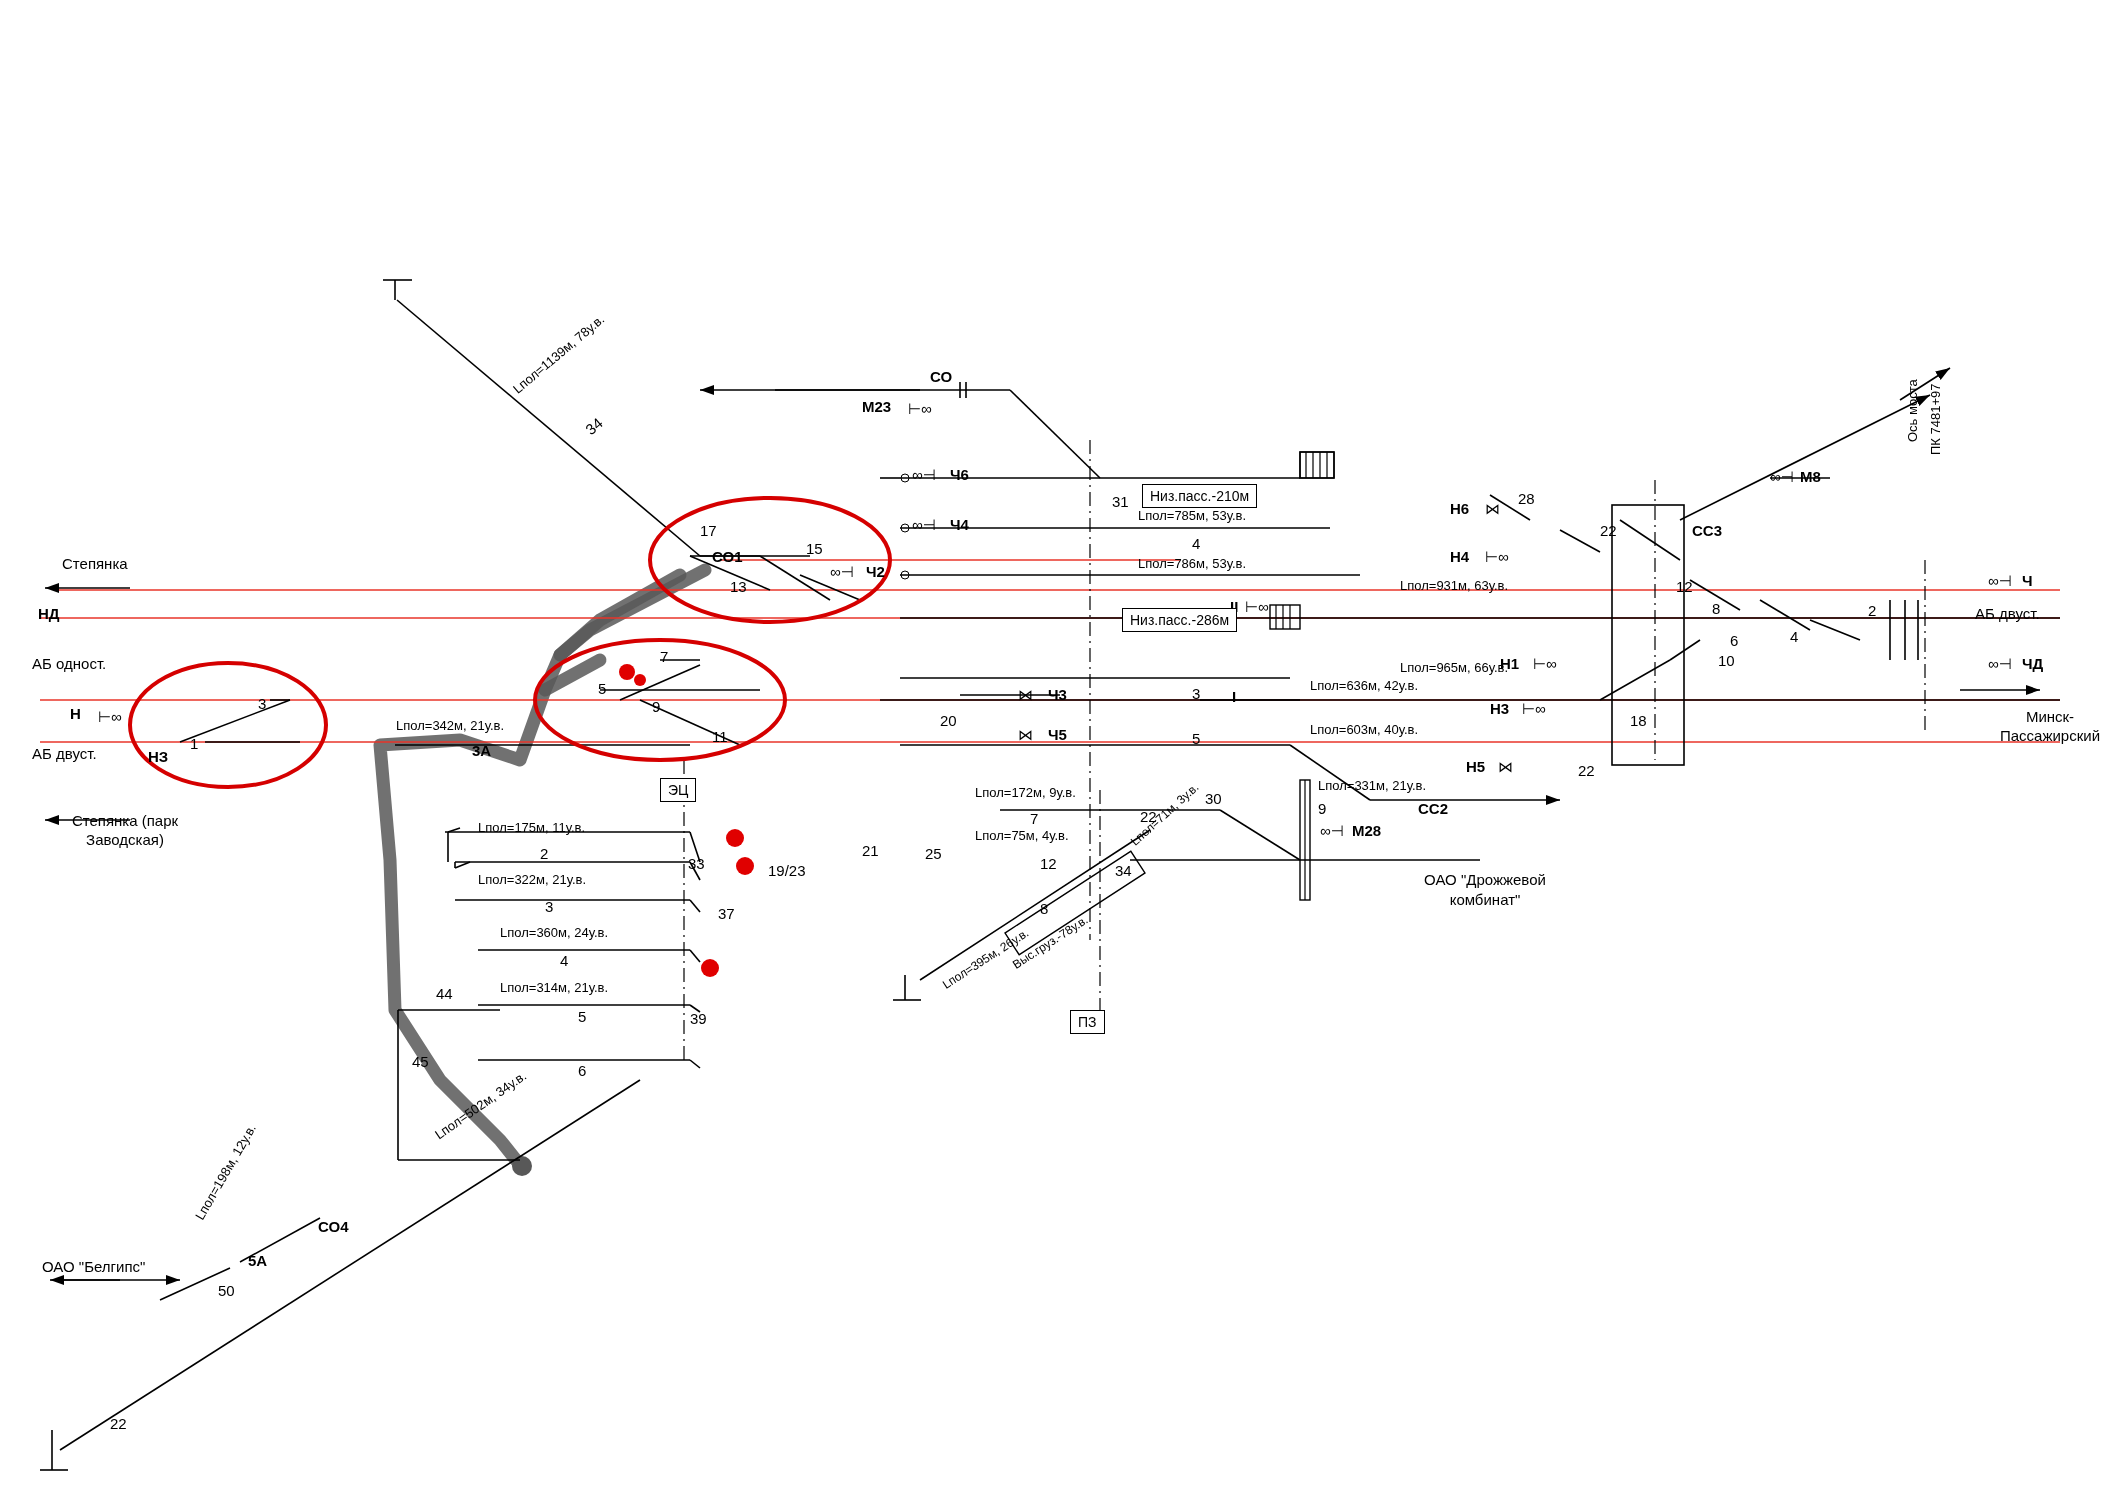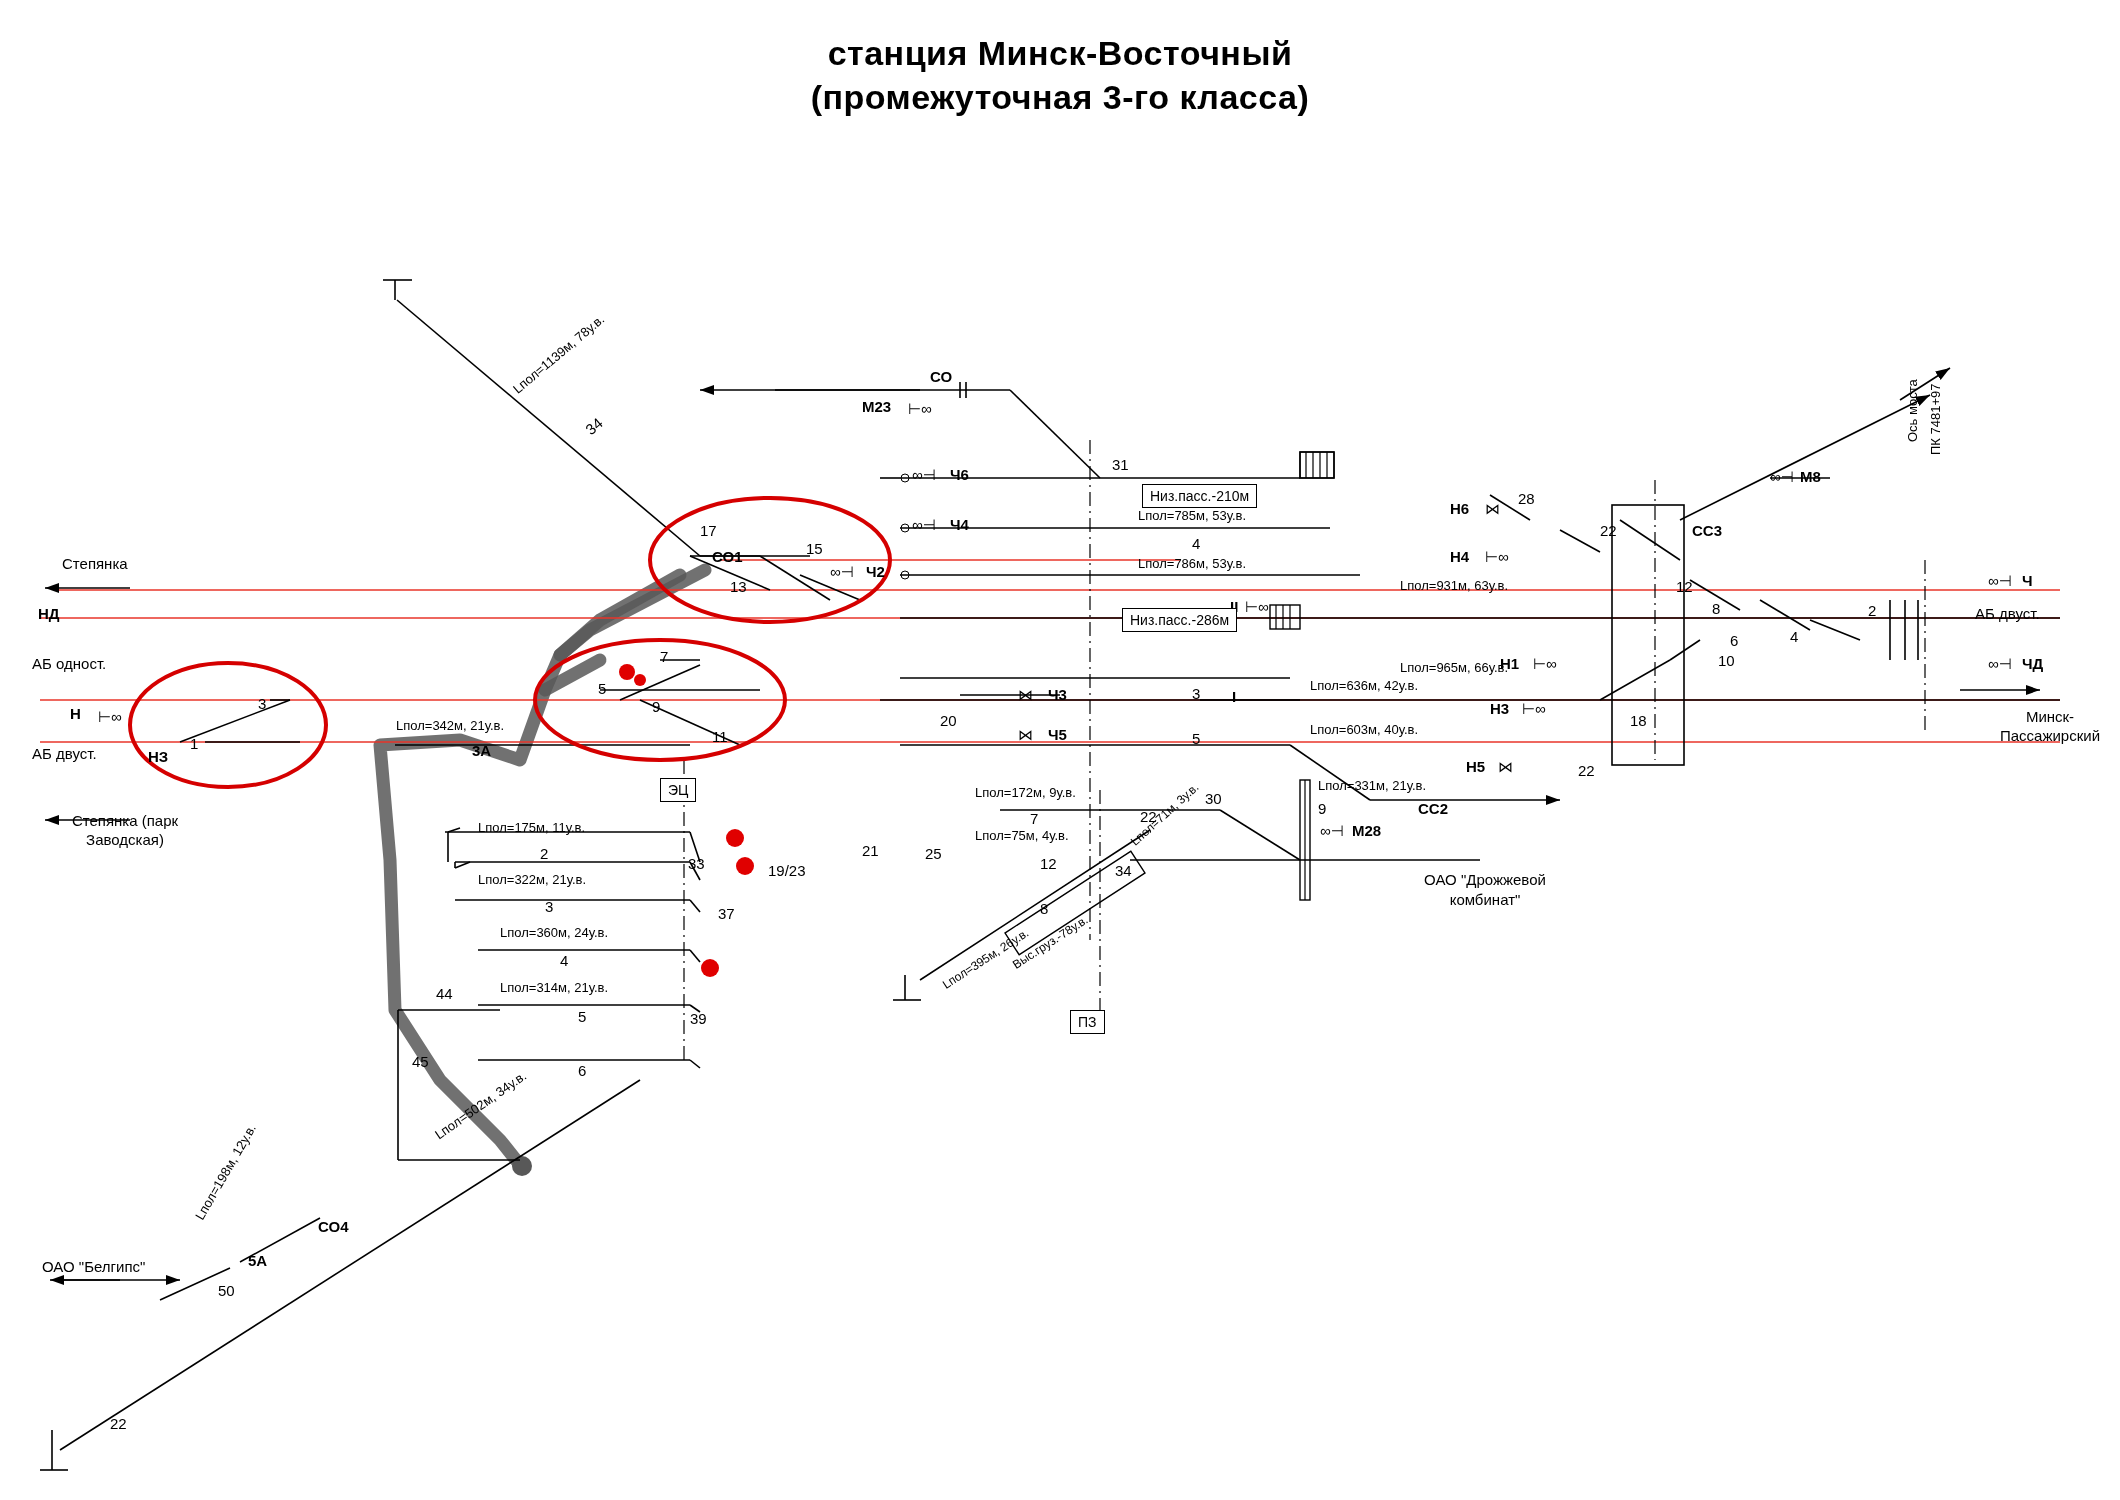--- a/index.html
+++ b/index.html
@@ -34,24 +34,20 @@
   .thick{stroke:#585858;stroke-width:13;fill:none;stroke-linecap:round;stroke-linejoin:round;opacity:.85;}
   .ell{stroke:#d50000;stroke-width:4;fill:none;}
   .dashdot{stroke:#000;stroke-width:1.2;fill:none;stroke-dasharray:14 5 2 5;}
   .dot{fill:#e00000;}
 </style>
 </head>
 <body>
 
 <div id="stage">
 
-  <div class="title">
-    <div>станция Минск-Восточный</div>
-    <div>(промежуточная 3-го класса)</div>
-  </div>
 
   <svg width="2120" height="1500">
     <defs>
       <marker id="arr" markerWidth="10" markerHeight="10" refX="9" refY="3.2" orient="auto">
         <path d="M0,0 L9,3.2 L0,6.4 z" fill="#000"></path>
       </marker>
       <marker id="arrS" markerWidth="8" markerHeight="8" refX="7" refY="2.6" orient="auto">
         <path d="M0,0 L7,2.6 L0,5.2 z" fill="#000"></path>
       </marker>
     </defs>
@@ -270,21 +266,21 @@
   <div class="lbl b" style="left:950px;top:466px;">Ч6</div>
   <div class="lbl" style="left:912px;top:516px;">∞⊣</div>
   <div class="lbl b" style="left:950px;top:516px;">Ч4</div>
   <div class="lbl" style="left:830px;top:563px;">∞⊣</div>
   <div class="lbl b" style="left:866px;top:563px;">Ч2</div>
 
   <div class="lbl b" style="left:712px;top:548px;">СО1</div>
   <div class="lbl" style="left:806px;top:540px;">15</div>
   <div class="lbl" style="left:730px;top:578px;">13</div>
   <div class="lbl" style="left:700px;top:522px;">17</div>
-  <div class="lbl" style="left:1112px;top:456px;">31</div>
+  <div class="lbl" style="left:1112px;top:493px;">31</div>
 
   <div class="lbl" style="left:598px;top:680px;">5</div>
   <div class="lbl" style="left:660px;top:648px;">7</div>
   <div class="lbl" style="left:652px;top:698px;">9</div>
   <div class="lbl" style="left:712px;top:728px;">11</div>
 
   <div class="lbl s" style="left:396px;top:718px;">Lпол=342м, 21у.в.</div>
   <div class="lbl b" style="left:452px;top:742px;margin-left:20px;">3А</div>
 
   <div class="lbl s" style="left:478px;top:820px;">Lпол=175м, 11у.в.</div>

